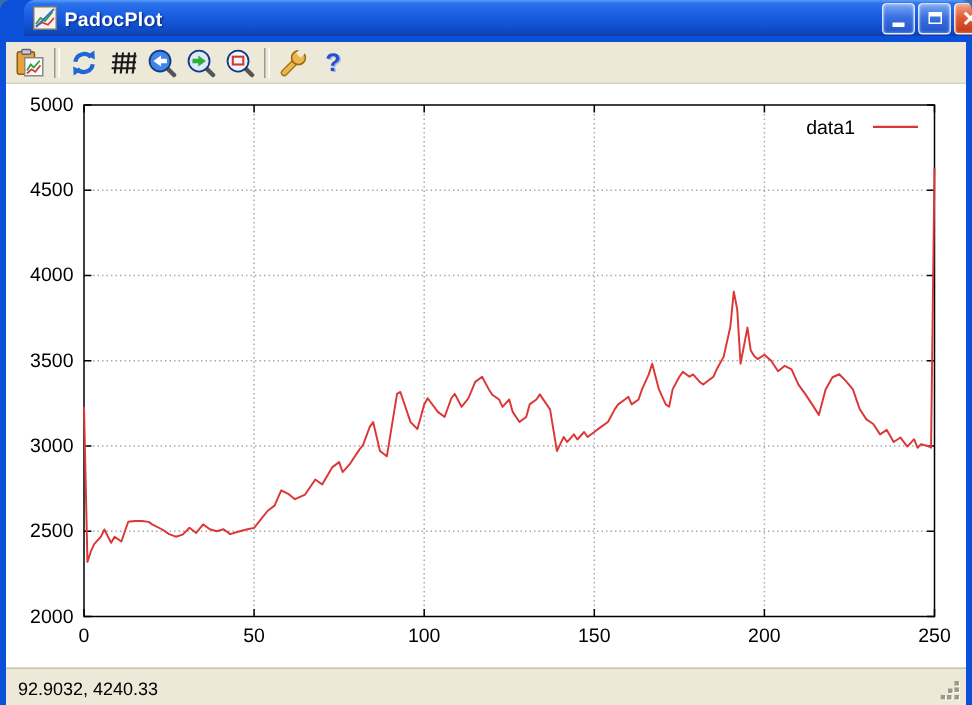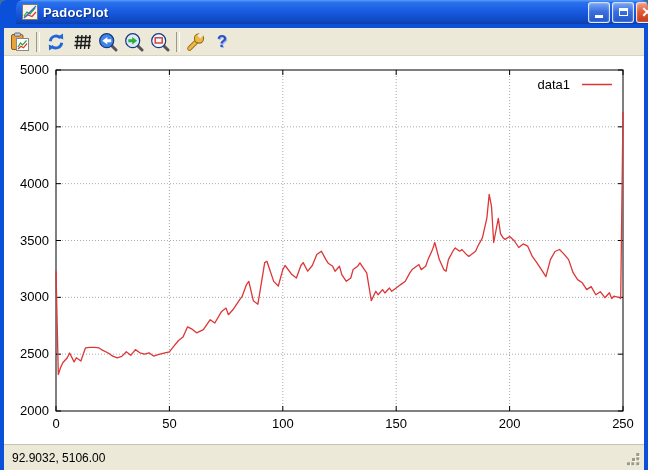--- a/index.html
+++ b/index.html
@@ -184,21 +184,21 @@
           <line x1="52" y1="14" x2="57" y2="14" stroke="#000"></line>
           <line x1="619" y1="14" x2="614" y2="14" stroke="#000"></line>
           <text x="45" y="18" text-anchor="end" class="tick-label">5000</text>
           <polyline points="52.0,215.2 54.3,318.6 56.5,311.8 58.8,306.8 63.3,301.8 65.6,297.0 70.1,305.9 72.4,301.8 76.9,305.0 81.5,291.8 86.0,291.3 90.6,291.3 95.1,291.9 97.4,293.6 104.2,297.0 108.7,300.1 113.2,301.8 117.8,300.4 122.3,295.8 126.8,299.3 131.4,293.6 135.9,296.8 140.5,298.2 145.0,296.8 149.5,300.1 154.1,298.7 160.9,296.8 165.4,295.9 169.9,290.2 174.5,284.5 179.0,281.1 183.5,270.9 188.1,273.2 192.6,276.8 199.4,273.7 206.2,263.7 210.8,267.0 217.6,255.4 222.1,252.1 224.4,258.7 228.9,253.8 235.7,243.6 238.0,240.7 242.5,228.6 244.8,225.4 249.3,244.7 253.9,248.2 260.7,206.6 262.9,205.3 269.7,225.4 274.3,230.0 278.8,213.6 281.1,209.5 287.9,218.6 292.4,222.0 296.9,209.5 299.2,206.6 303.7,215.2 308.3,209.5 312.8,198.6 317.4,195.2 321.9,203.6 324.2,207.2 328.7,210.3 331.0,215.3 335.5,210.3 337.8,218.6 342.3,225.3 346.8,222.0 349.1,213.6 353.6,210.3 355.9,206.9 360.4,213.6 362.7,216.9 367.3,244.7 371.8,235.3 374.1,238.7 378.6,233.6 380.9,237.0 385.4,232.0 387.7,235.3 392.2,232.0 396.7,228.6 401.3,225.3 405.8,216.9 408.1,213.6 412.6,210.3 414.9,208.6 417.1,213.6 421.7,210.3 424.0,203.6 428.5,193.6 430.8,186.5 435.3,203.6 439.8,213.6 442.1,215.2 444.4,203.6 448.9,195.2 451.2,191.9 455.7,195.2 458.0,193.6 462.5,198.6 464.8,200.4 469.3,196.9 471.6,195.2 473.8,190.2 478.4,181.9 482.9,161.8 485.2,138.4 487.5,150.4 489.7,186.5 494.3,162.4 496.5,177.7 498.8,181.4 501.1,183.4 505.6,180.5 510.1,184.5 514.7,191.5 519.2,187.9 523.7,190.2 528.3,200.4 532.8,206.6 537.4,213.6 541.9,220.6 546.4,203.6 551.0,195.5 555.5,193.5 560.0,198.1 564.6,203.6 569.1,216.7 573.6,223.6 578.2,226.7 582.7,233.6 587.2,230.6 591.8,238.7 596.3,235.7 600.9,241.7 605.4,236.8 607.7,242.5 609.9,240.2 614.5,241.3 616.7,242.5 619.0,56.1" fill="none" stroke="#dd3636" stroke-width="1.3" stroke-linejoin="round"></polyline>
           <text x="566" y="33" text-anchor="end" class="legend-label">data1</text>
           <line x1="578" y1="28.5" x2="608" y2="28.5" stroke="#dd3636" stroke-width="1.5"></line>
         </svg>
     </div>
 
     <div class="statusbar">
-      <span class="status-text">92.9032,  5106.00</span>
+      <span class="status-text">92.9032,  4240.33</span>
       <svg class="resize-grip" viewBox="0 0 14 14">
         <g>
           <rect x="10" y="10" width="3" height="3" fill="#fff"></rect>
             <rect x="9.3" y="9.3" width="3" height="3" fill="#9d9a84"></rect>
           <rect x="10" y="5" width="3" height="3" fill="#fff"></rect>
             <rect x="9.3" y="4.3" width="3" height="3" fill="#9d9a84"></rect>
           <rect x="5" y="10" width="3" height="3" fill="#fff"></rect>
             <rect x="4.3" y="9.3" width="3" height="3" fill="#9d9a84"></rect>
           <rect x="10" y="0.7" width="3" height="3" fill="#fff"></rect>
             <rect x="9.3" y="0" width="3" height="3" fill="#9d9a84"></rect>

